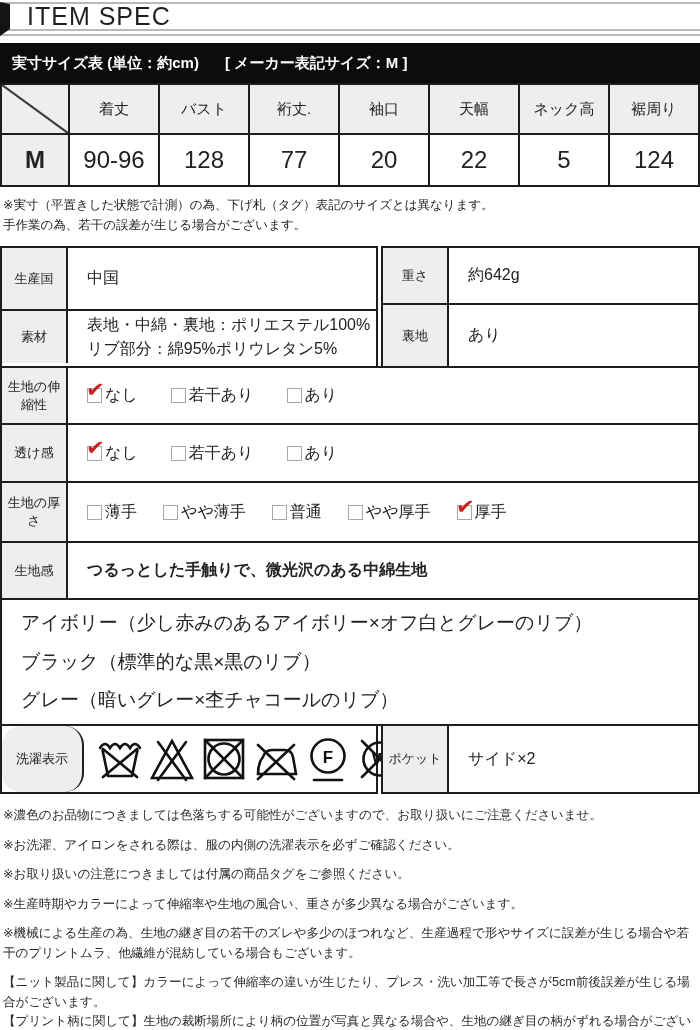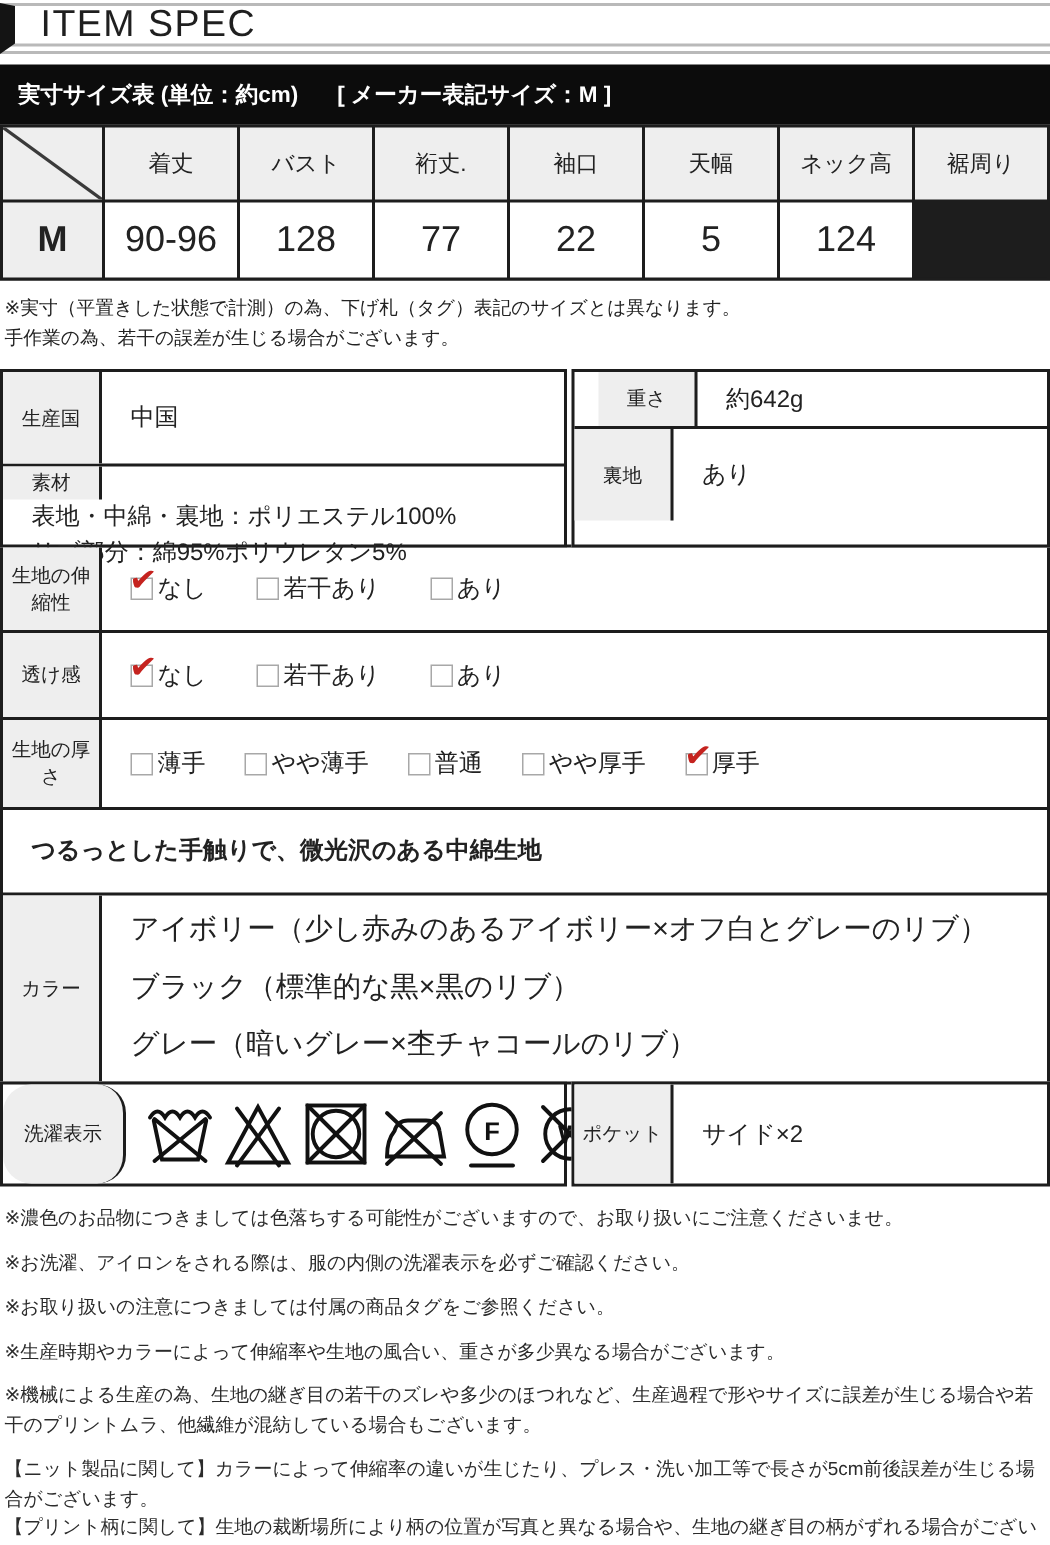--- a/index.html
+++ b/index.html
@@ -45,21 +45,21 @@
   .spec-row{ display:flex; border-top:2px solid #1d1d1d; }
   .spec-row:first-child{ border-top:none; }
   .lbl{
     width:66px; background:#eeeeee; border-right:2px solid #1d1d1d;
     display:flex; align-items:center; justify-content:center; text-align:center;
     font-size:13px; line-height:1.35; padding:2px; flex-shrink:0;
   }
   .lbl82{ width:82px;border-radius:19px; }
   .val{ flex:1; display:flex; align-items:center; padding-left:19px; font-size:16px; }
   .val-col{ flex-direction:column; align-items:flex-start; justify-content:center; line-height:1.5; }
-  .h61{ height:61px; } .h54{ height:54px;flex-direction:column; } .h52{ height:36px;margin-left:16px; } .h63{ height:63px; }
+  .h61{ height:61px; } .h54{ height:54px; } .h52{ height:55px; } .h63{ height:63px; }
   .h55{ height:55px;border-radius:15px; } .h58{ height:58px; } .h60{ height:60px; } .h57{ height:57px; }
   .h126{ height:126px; } .h66{ height:66px; }
   .color-lines{ line-height:2.05; font-size:19px; }
 
   
   .opt{ display:inline-flex; align-items:center; margin-right:33px; }
   .opt-sm{ margin-right:26px; }
   .cb{
     width:15px; height:15px; border:1.5px solid #a8a8a8; background:#fff;
     display:inline-block; position:relative; margin-right:3px; flex-shrink:0;
@@ -105,20 +105,21 @@
     <div class="sz-cell sz-head">裄丈.</div>
     <div class="sz-cell sz-head">袖口</div>
     <div class="sz-cell sz-head">天幅</div>
     <div class="sz-cell sz-head">ネック高</div>
     <div class="sz-cell sz-head">裾周り</div>
 
     <div class="sz-cell sz-head sz-rowlabel">M</div>
     <div class="sz-cell sz-val">90-96</div>
     <div class="sz-cell sz-val">128</div>
     <div class="sz-cell sz-val">77</div>
+    <div class="sz-cell sz-val">20</div>
     <div class="sz-cell sz-val">22</div>
     <div class="sz-cell sz-val">5</div>
     <div class="sz-cell sz-val">124</div>
   </div>
 
   <div class="size-notes">
     <p>※実寸（平置きした状態で計測）の為、下げ札（タグ）表記のサイズとは異なります。</p>
     <p>手作業の為、若干の誤差が生じる場合がございます。</p>
   </div>
 
@@ -205,25 +206,25 @@
           <span>やや厚手</span>
         </span>
         <span class="opt opt-sm">
           <span class="cb checked"></span>
           <span>厚手</span>
         </span>
       </div>
     </div>
 
     <div class="spec-row h57">
+      <div class="lbl">生地感</div>
       <div class="val" style="font-weight:bold;">つるっとした手触りで、微光沢のある中綿生地</div>
     </div>
 
     <div class="spec-row h126">
-      <div class="lbl">カラー</div>
       <div class="val val-col color-lines">
         <div>アイボリー（少し赤みのあるアイボリー×オフ白とグレーのリブ）</div>
         <div>ブラック（標準的な黒×黒のリブ）</div>
         <div>グレー（暗いグレー×杢チャコールのリブ）</div>
       </div>
     </div>
   </div>
 
   <div class="duo">
     <div class="spec-box left">

